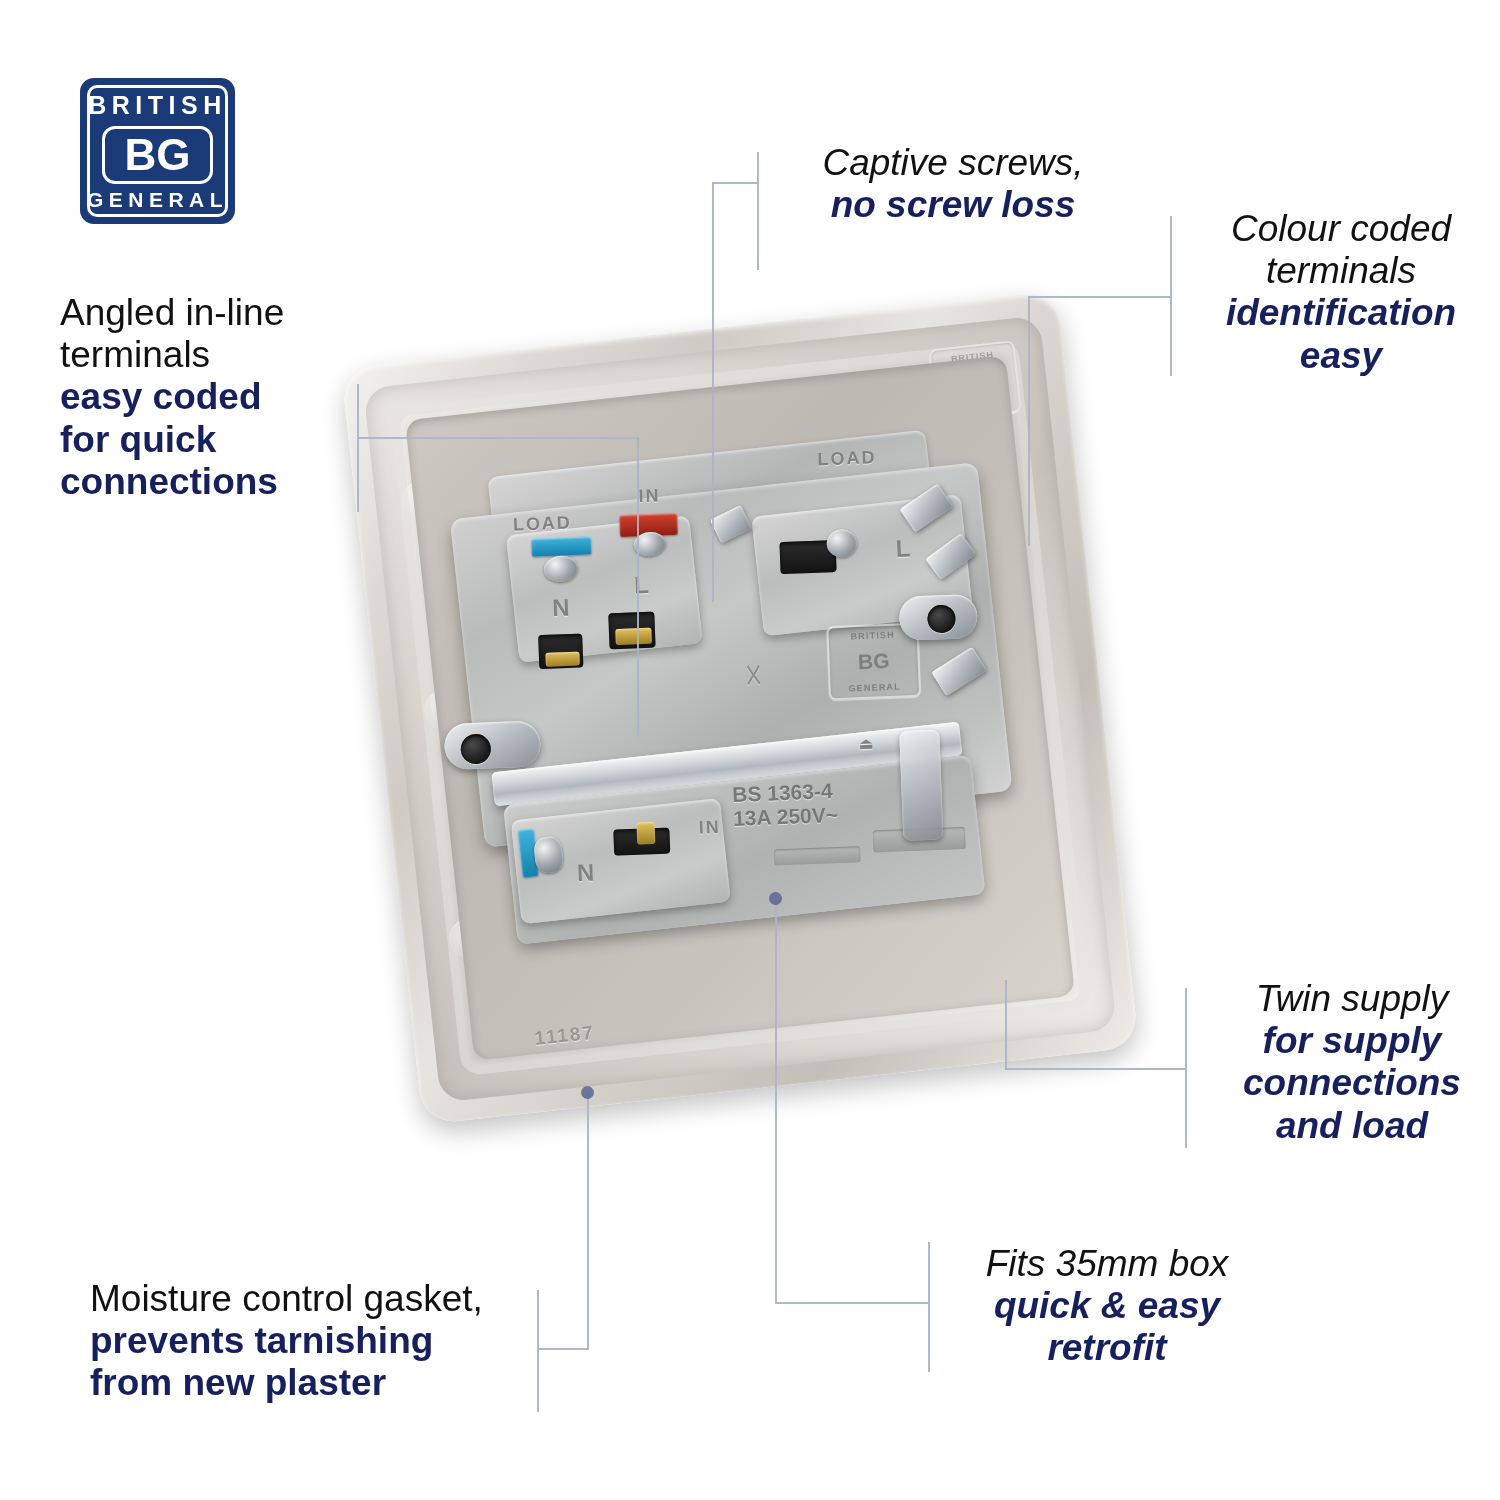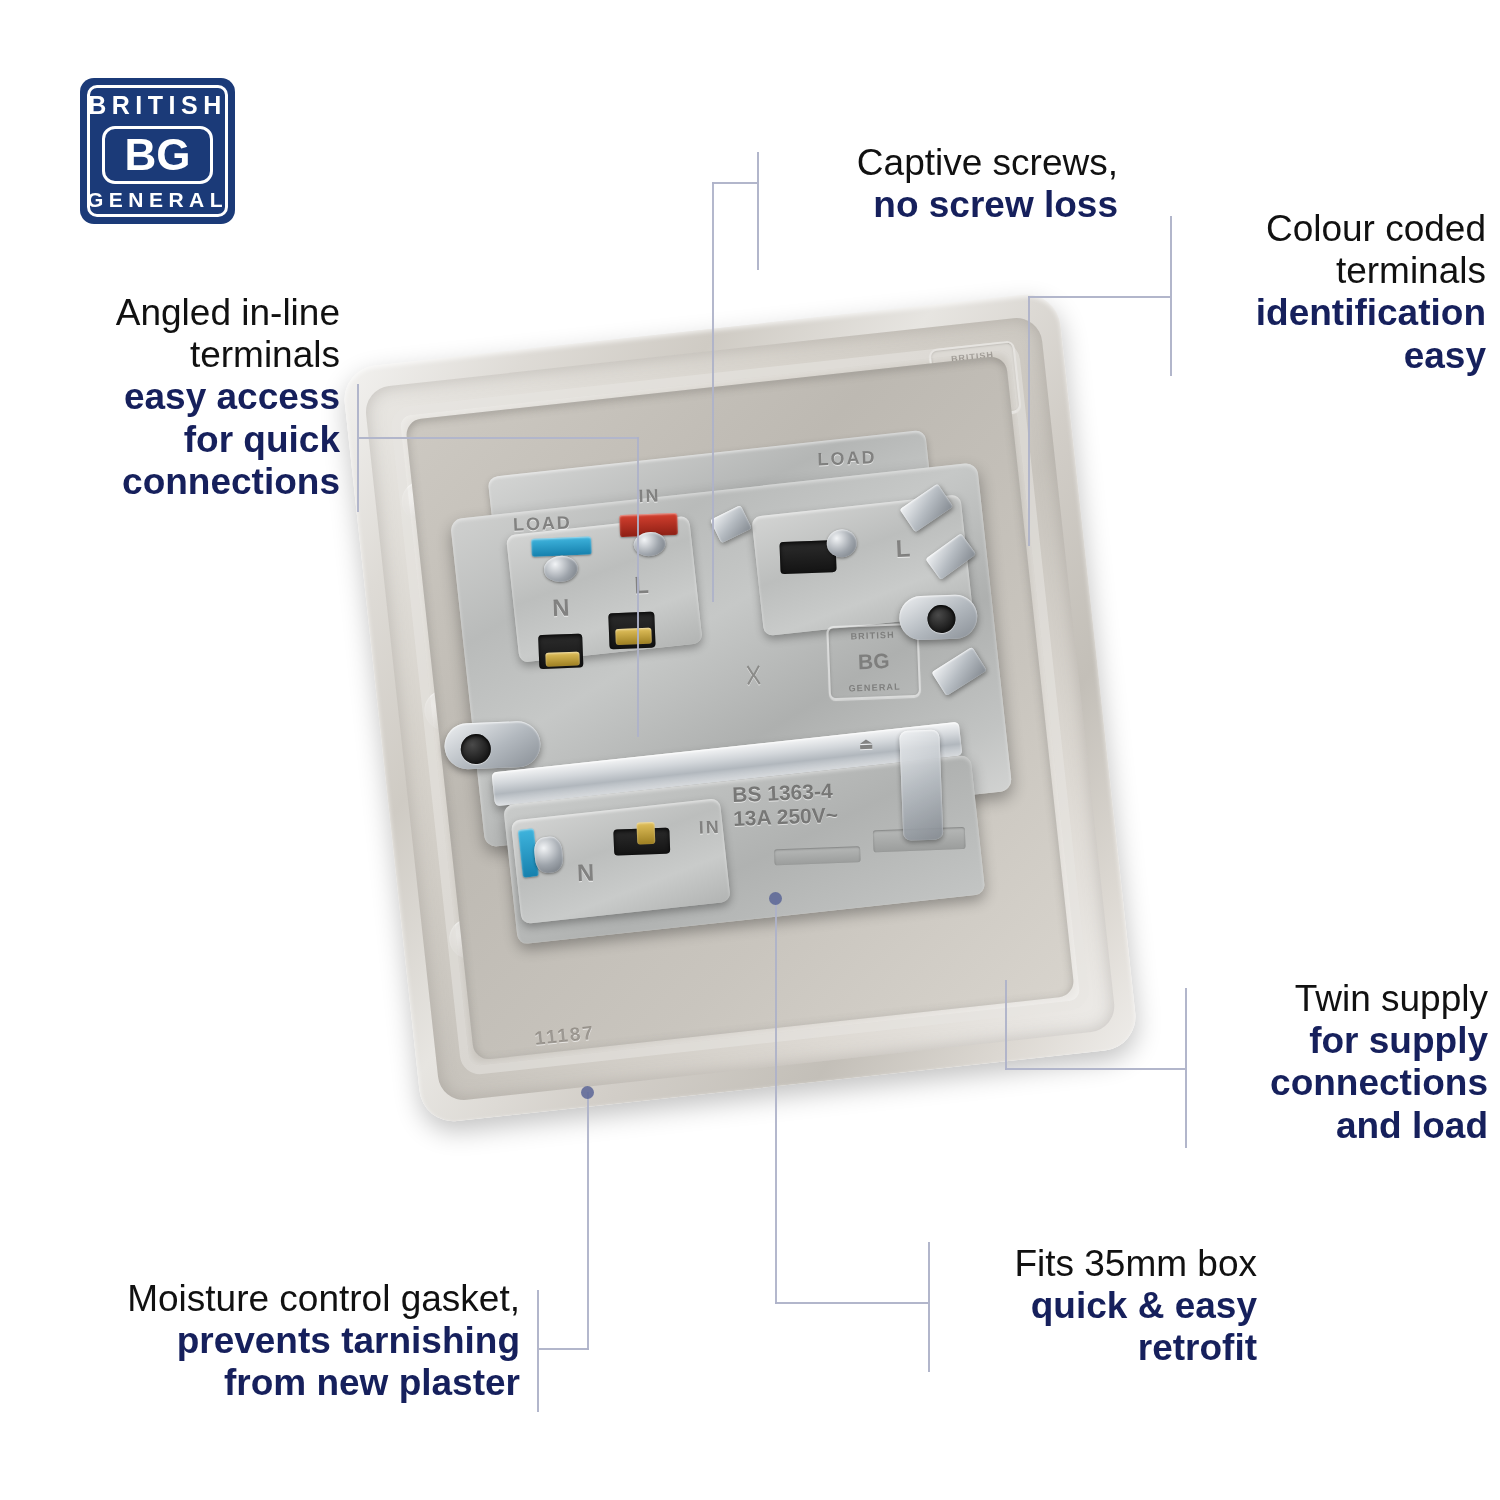--- a/index.html
+++ b/index.html
@@ -18,22 +18,22 @@
   .logo-txt{position:absolute;left:0;right:0;text-align:center;color:#ffffff;font-weight:bold;}
   .logo-british{top:13px;font-size:25px;letter-spacing:5.5px;}
   .logo-general{bottom:12px;font-size:21px;letter-spacing:5.5px;}
   .logo-bgbox{position:absolute;left:22px;right:22px;top:48px;height:52px;border:3px solid #ffffff;border-radius:13px;}
   .logo-bg{position:absolute;inset:0;display:flex;align-items:center;justify-content:center;color:#ffffff;font-size:44px;font-weight:bold;letter-spacing:0px;line-height:1;}
 
   
   .callout{position:absolute;line-height:1.14;}
   .callout .nm{color:#111111;font-weight:normal;font-size:37px;display:block;}
   .callout .bd{color:#16205c;font-weight:bold;font-size:37px;display:block;}
-  .al-r{text-align:right;}
-  .al-l{text-align:right;}
+  .al-r{}
+  .al-l{text-align:center;font-style:italic;}
 
   #co-angled{left:60px;top:292px;width:280px;}
   #co-captive{left:788px;top:142px;width:330px;}
   #co-colour{left:1196px;top:208px;width:290px;}
   #co-twin{left:1216px;top:978px;width:272px;}
   #co-fits{left:957px;top:1243px;width:300px;}
   #co-moist{left:90px;top:1278px;width:430px;}
 
   
   .ln{position:absolute;background:#b2b6cb;}
@@ -305,21 +305,21 @@
   <div class="dot" style="left:769px;top:892px;"></div>
 
   <div class="ln lnv" style="left:537px;top:1290px;height:122px;"></div>
   <div class="ln lnh" style="left:537px;top:1348px;width:52px;"></div>
   <div class="ln lnv ln-soft" style="left:587px;top:1092px;height:258px;"></div>
   <div class="dot" style="left:581px;top:1086px;"></div>
 
   <div class="callout al-r" id="co-angled">
     <span class="nm">Angled in-line</span>
     <span class="nm">terminals</span>
-    <span class="bd">easy access</span>
+    <span class="bd">easy coded</span>
     <span class="bd">for quick</span>
     <span class="bd">connections</span>
   </div>
 
   <div class="callout al-l" id="co-captive">
     <span class="nm">Captive screws,</span>
     <span class="bd">no screw loss</span>
   </div>
 
   <div class="callout al-l" id="co-colour">

